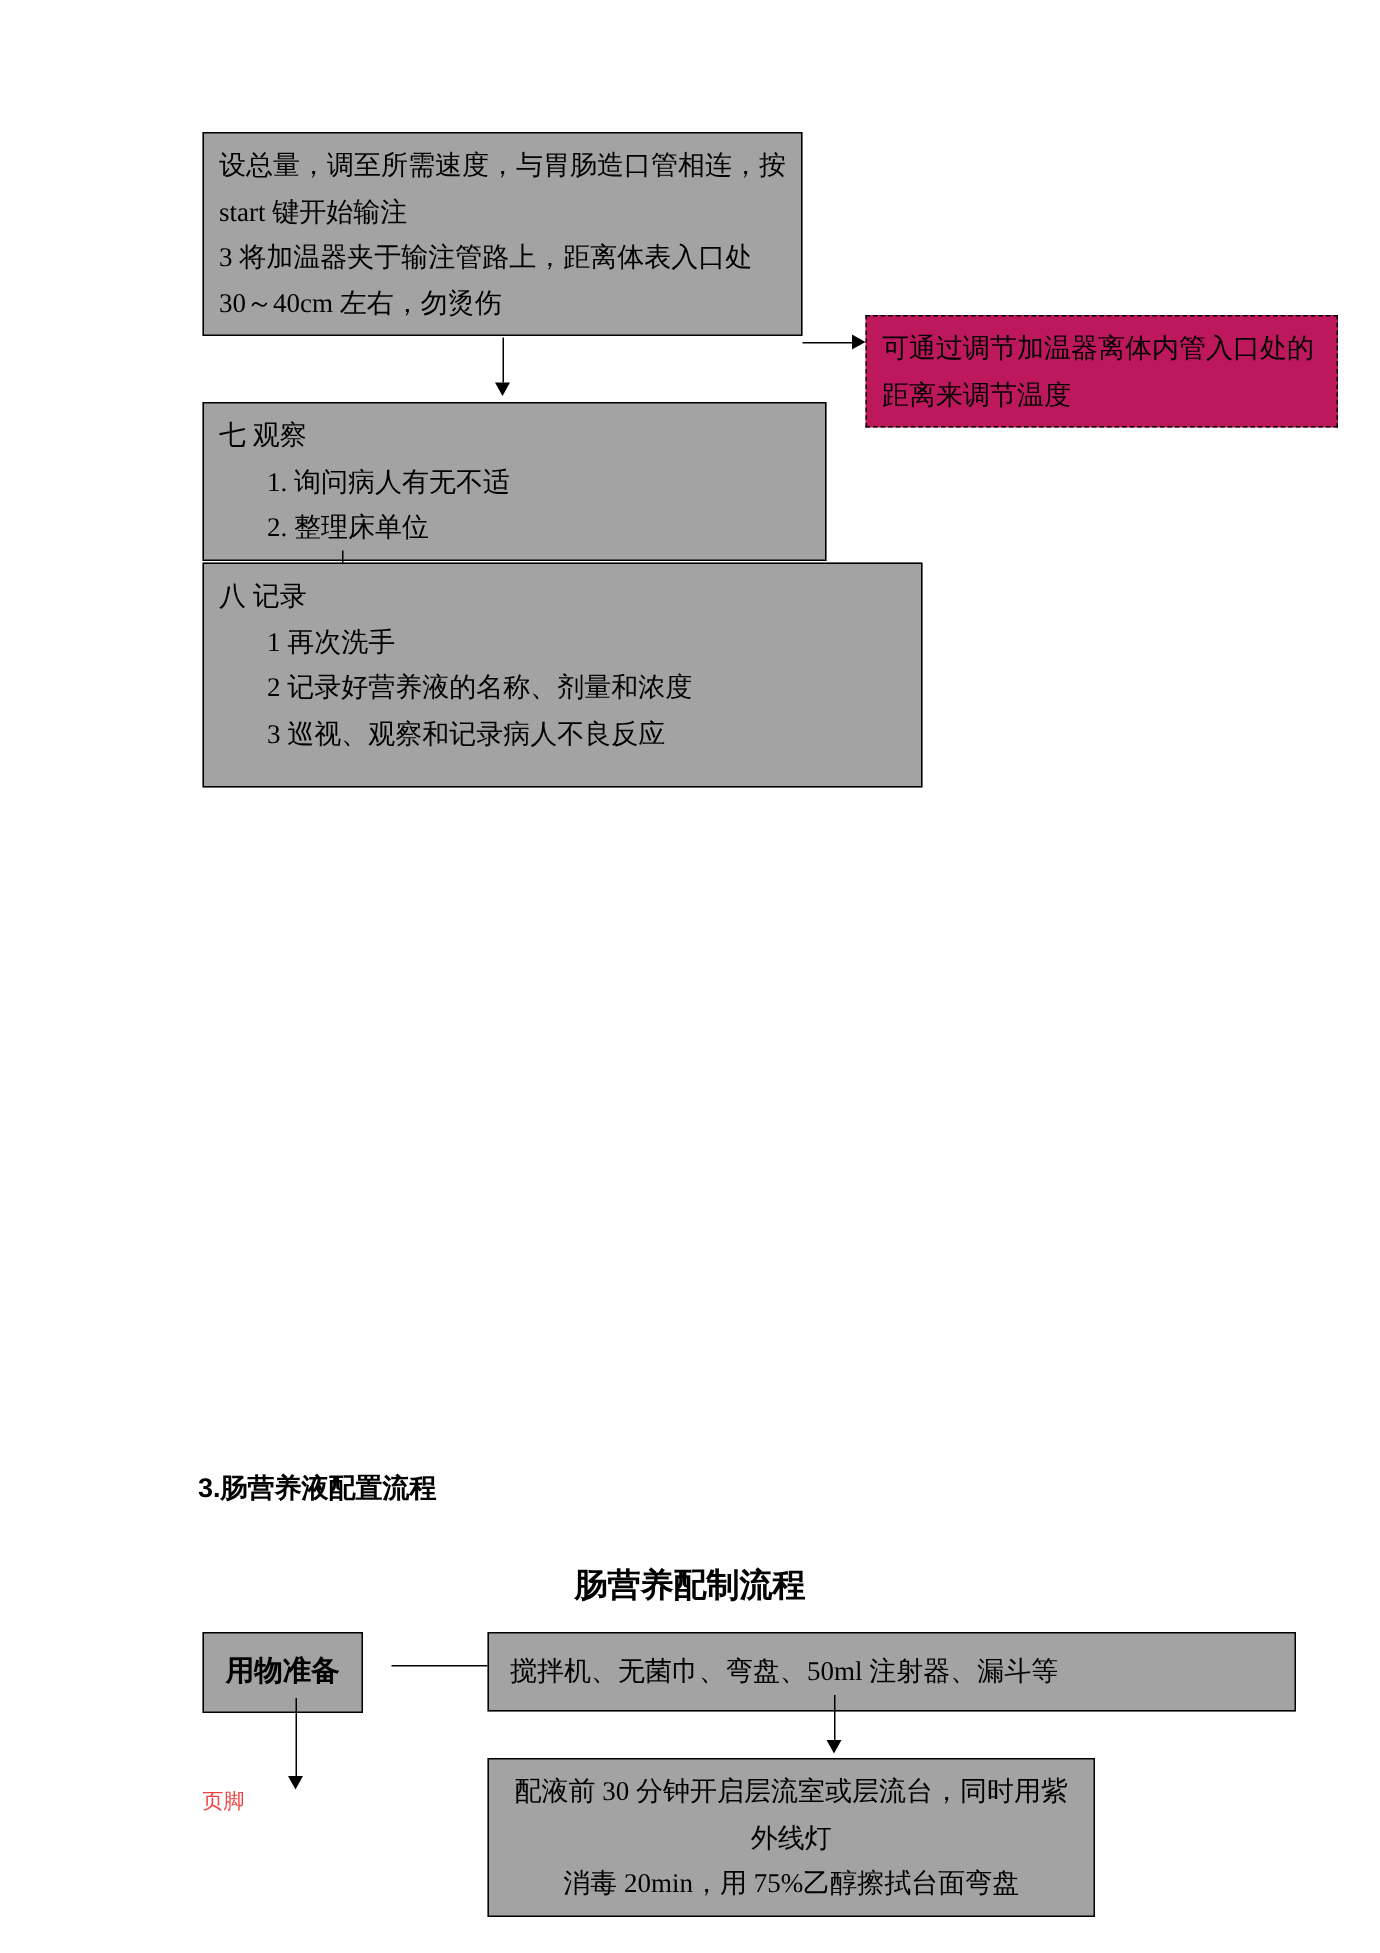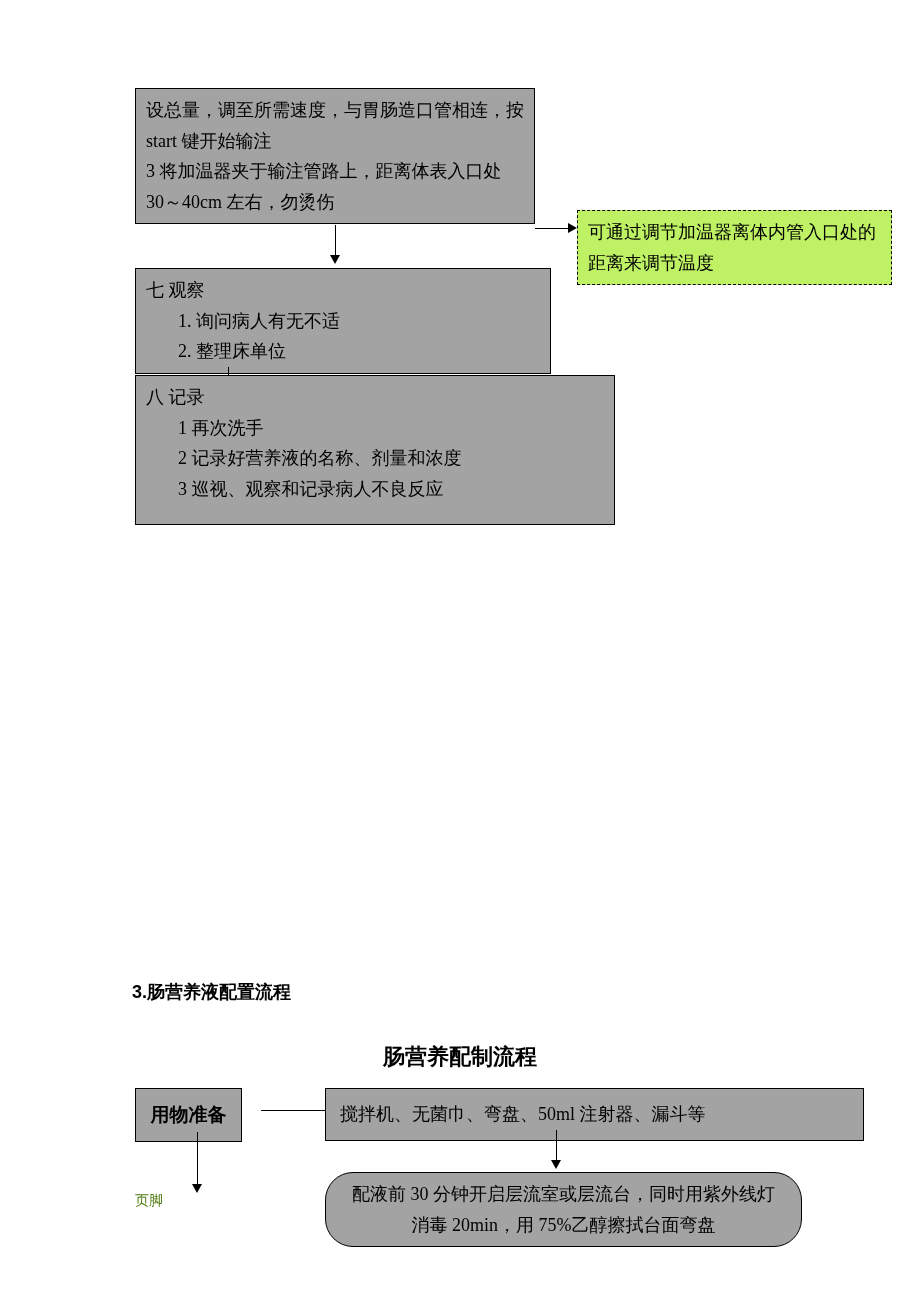--- a/index.html
+++ b/index.html
@@ -20,21 +20,21 @@
     font-size: 18px;
     line-height: 1.7;
     background: #a3a3a3;
   }
   .dashed-box {
     position: absolute;
     border: 1px dashed #000;
     padding: 6px 10px;
     font-size: 18px;
     line-height: 1.7;
-    background: #bef264;
+    background: #be185d;
   }
   .arrow-down {
     position: absolute;
     width: 0;
     font-size: 0;
   }
   .arrow-down .shaft {
     position: absolute;
     left: 50%;
     width: 0;
@@ -62,21 +62,21 @@
     border-left: 9px solid #000;
   }
   .heading {
     position: absolute;
     font-family: "SimHei", "黑体", sans-serif;
     font-weight: bold;
   }
   .footer {
     position: absolute;
     font-size: 14px;
-    color: #4d7c0f;
+    color: #ef4444;
   }
   .bold-border { border-width: 1.5px; }
   .center { text-align: center; font-family: Liberation Serif, serif; }
 </style>
 </head>
 <body>
 
 <div class="box" style="left:135px; top:88px; width:400px;">
   <div>设总量，调至所需速度，与胃肠造口管相连，按</div>
   <div>start 键开始输注</div>
@@ -130,18 +130,18 @@
 <div class="arrow-down" style="left:556px; top:1130px;">
   <div class="shaft" style="top:0; height:30px;"></div>
   <div class="head" style="top:30px;"></div>
 </div>
 
 <div class="arrow-down" style="left:197px; top:1132px;">
   <div class="shaft" style="top:0; height:52px;"></div>
   <div class="head" style="top:52px;"></div>
 </div>
 
-<div class="box center" style="left:325px; top:1172px; width:477px;border-radius:28px;">
+<div class="box center" style="left:325px; top:1172px; width:405px;">
   <div>配液前 30 分钟开启层流室或层流台，同时用紫外线灯</div>
   <div>消毒 20min，用 75%乙醇擦拭台面弯盘</div>
 </div>
 
 <div class="footer" style="left:135px; top:1192px;">页脚</div>
 
 </body></html>

